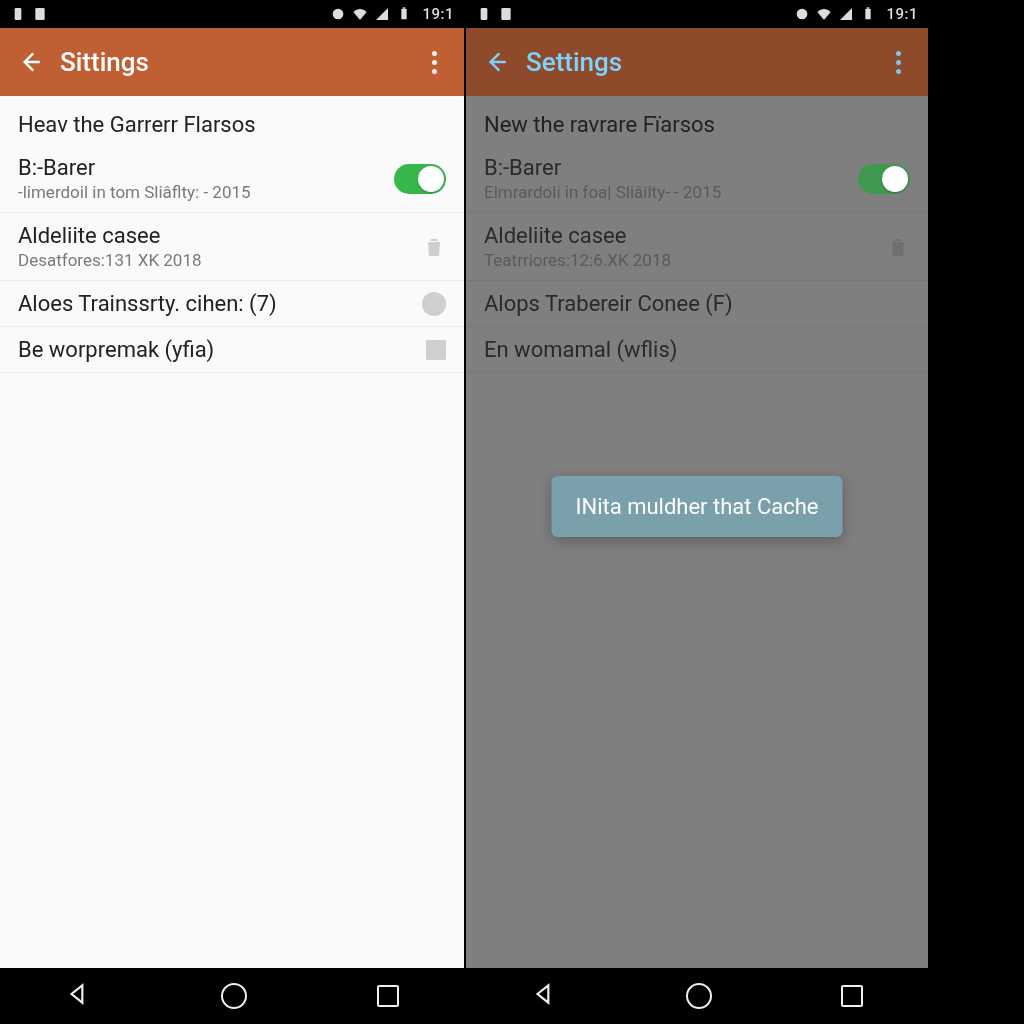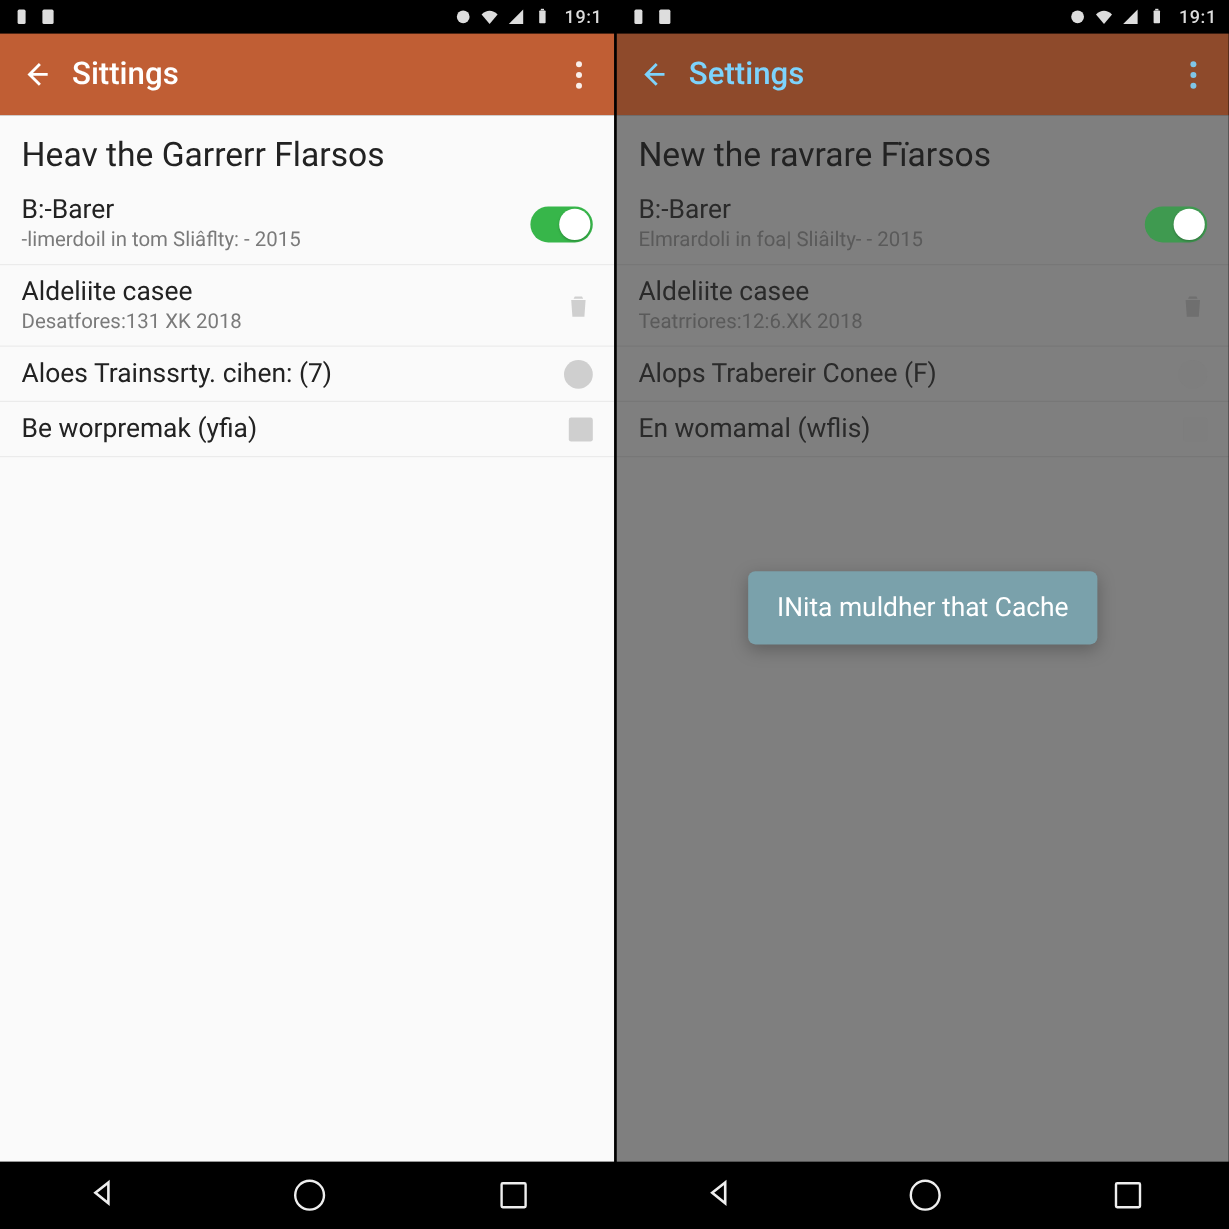--- a/index.html
+++ b/index.html
@@ -1,18 +1,18 @@
 <!DOCTYPE html>
 <html><head>
 <meta charset="utf-8">
 <style>
   * { box-sizing: border-box; margin: 0; padding: 0; }
   html, body { width: 1024px; height: 1024px; overflow: hidden; font-family: Roboto, "Helvetica Neue", Arial, sans-serif; background: #000; }
   .stage { display: flex; width: 1024px; height: 1024px; }
-  .phone { width: 512px; height: 1024px; display: flex; flex-direction: column; background: #000; position: relative; }
+  .phone { width: 464px; height: 1024px; display: flex; flex-direction: column; background: #000; position: relative; }
   .phone + .phone { border-left: 2px solid #000; }
 
   
   .statusbar { height: 28px; background: #000; color: #ddd; display: flex; align-items: center; padding: 0 10px; font-size: 15px; }
   .statusbar .left-icons, .statusbar .right-icons { display: flex; align-items: center; gap: 6px; }
   .statusbar .spacer { flex: 1; }
   .sb-icon { width: 16px; height: 16px; display: inline-flex; align-items: center; justify-content: center; }
   .sb-icon svg { width: 16px; height: 16px; fill: #ddd; }
   .clock { font-weight: 500; letter-spacing: .5px; margin-left: 4px; }
 
@@ -35,21 +35,21 @@
 
   .list { position: relative; z-index: 0; }
   .row { display: flex; align-items: center; padding: 10px 18px; border-bottom: 1px solid rgba(0,0,0,.06); background: transparent; }
   .row .texts { flex: 1; min-width: 0; }
   .row .title2 { font-size: 22px; color: #222; }
   .row .sub { font-size: 17px; color: #7a7a7a; margin-top: 2px; }
   .content.right-bg .row .title2 { color: #2a2a2a; }
   .content.right-bg .row .sub { color: #5a5a5a; }
   .row .ctrl { margin-left: 12px; display: flex; align-items: center; }
 
-  .section-title { padding: 16px 18px 8px 18px; font-size: 28px; color: #222; }
+  .section-title { padding: 16px 18px 8px 18px; font-size: 22px; color: #222; }
   .content.right-bg .section-title { color: #2a2a2a; }
 
   
   .toggle { width: 52px; height: 30px; border-radius: 30px; position: relative; background: #37b64a; }
   .toggle .knob { position: absolute; top: 2px; right: 2px; width: 26px; height: 26px; background: #fff; border-radius: 50%; box-shadow: 0 1px 2px rgba(0,0,0,.25); }
   .content.right-bg .toggle { background: #3f9a50; }
 
   .radio-off { width: 24px; height: 24px; border-radius: 50%; background: #cfcfcf; }
   .content.right-bg .radio-off { background: #7e7e7e; }
 

